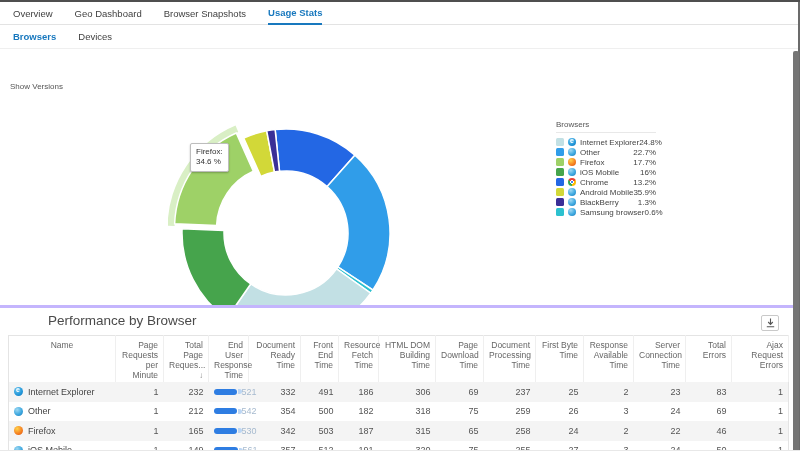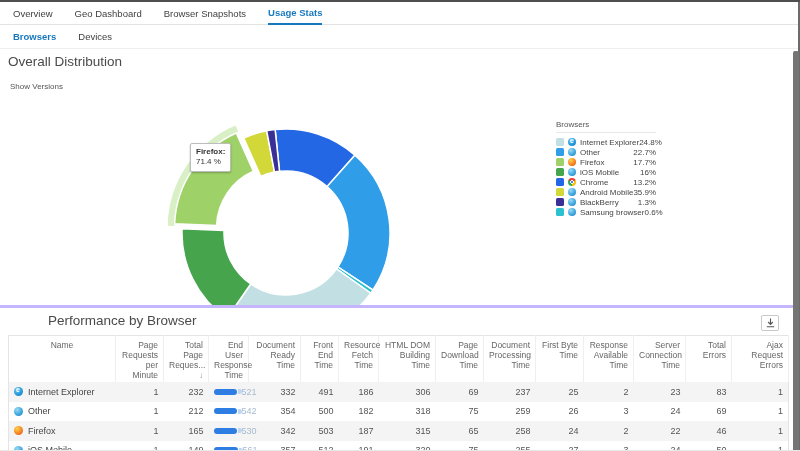--- a/index.html
+++ b/index.html
@@ -23,21 +23,21 @@
   
   .chart-section{ position:relative; height:254px; background:#fff; }
   .section-title{ font-size:13.5px; color:#4a4a4a; }
   .chart-section .section-title{ position:absolute; left:8px; top:5px; }
   .show-versions{ position:absolute; left:10px; top:33px; font-size:8px; color:#555; cursor:pointer; }
   #donut{ position:absolute; left:168px; top:66px; }
   .tooltip{ position:absolute; left:190px; top:94px; background:#fff;
     border:1px solid #bdbdbd; border-radius:2px; padding:3px 5px 4px;
     box-shadow:0 1px 2px rgba(0,0,0,.25); font-size:8px; line-height:10px;
     color:#333; z-index:3; }
-  .tt-label{ font-weight:bold; }
+  .tt-label{ font-weight:normal; }
 
   .legend{ position:absolute; left:556px; top:71px; width:100px; font-size:8px; color:#444; }
   .legend-title{ color:#555; padding-bottom:3px; border-bottom:1px solid #e8e8e8; margin-bottom:4px; }
   .legend-item{ display:flex; align-items:center; height:10px; cursor:pointer; }
   .swatch{ width:8px; height:8px; border-radius:1.5px; margin-right:4px; flex:none; }
   .legend-label{ flex:1; white-space:nowrap; }
   .legend-value{ text-align:right; }
 
   
   .bicon{ width:8px; height:8px; border-radius:50%; margin-right:4px; flex:none;
@@ -96,38 +96,37 @@
       <div class="tab">Geo Dashboard</div>
       <div class="tab">Browser Snapshots</div>
       <div class="tab active">Usage Stats</div>
     </div>
   <div class="subtabbar" id="subtabbar">
       <div class="subtab active">Browsers</div>
       <div class="subtab">Devices</div>
     </div>
 
   <div class="chart-section">
-    <div class="section-title">Overall Distribution</div>
     <div class="show-versions">Show Versions</div>
 
     <svg id="donut" width="236" height="236" viewBox="0 0 236 236">
         <path d="M107.13 14.57 A104 104 0 0 1 186.94 40.13 L159.10 71.58 A62 62 0 0 0 111.52 56.34 Z" fill="#2367e4" stroke="#ffffff" stroke-width="1.5"></path>
         <path d="M186.94 40.13 A104 104 0 0 1 204.98 175.01 L169.86 151.99 A62 62 0 0 0 159.10 71.58 Z" fill="#309de9" stroke="#ffffff" stroke-width="1.5"></path>
         <path d="M204.98 175.01 A104 104 0 0 1 202.77 178.25 L168.54 153.92 A62 62 0 0 0 169.86 151.99 Z" fill="#2cc1cf" stroke="#ffffff" stroke-width="1.5"></path>
         <path d="M202.77 178.25 A104 104 0 0 1 58.82 203.52 L82.72 168.99 A62 62 0 0 0 168.54 153.92 Z" fill="#c2e0e4" stroke="#ffffff" stroke-width="1.5"></path>
         <path d="M58.82 203.52 A104 104 0 0 1 14.08 113.86 L56.05 115.53 A62 62 0 0 0 82.72 168.99 Z" fill="#46a44c" stroke="#ffffff" stroke-width="1.5"></path>
         <path d="M-0.43 110.86 A111 111 0 0 1 67.54 10.62 L70.25 17.08 A104 104 0 0 0 6.57 110.99 Z" fill="#d9efc5"></path>
         <path d="M6.63 108.81 A104 104 0 0 1 68.25 17.94 L85.33 56.31 A62 62 0 0 0 48.60 110.48 Z" fill="#9ed167" stroke="#ffffff" stroke-width="1.5"></path>
         <path d="M75.70 22.99 A104 104 0 0 1 98.73 15.80 L106.51 57.07 A62 62 0 0 0 92.78 61.36 Z" fill="#d2d838" stroke="#ffffff" stroke-width="1.5"></path>
         <path d="M98.73 15.80 A104 104 0 0 1 107.13 14.57 L111.52 56.34 A62 62 0 0 0 106.51 57.07 Z" fill="#3a2f97" stroke="#ffffff" stroke-width="1.5"></path>
       </svg>
 
     <div class="tooltip">
       <div class="tt-label">Firefox:</div>
-      <div class="tt-value">71.4 %</div>
+      <div class="tt-value">34.6 %</div>
     </div>
 
     <div class="legend">
       <div class="legend-title">Browsers</div>
       <div id="legend-items">
           <div class="legend-item">
             <span class="swatch" style="background: rgb(194, 224, 228);"></span>
             <span class="bicon ie-icon"></span>
             <span class="legend-label">Internet Explorer</span>
             <span class="legend-value">24.8%</span>

